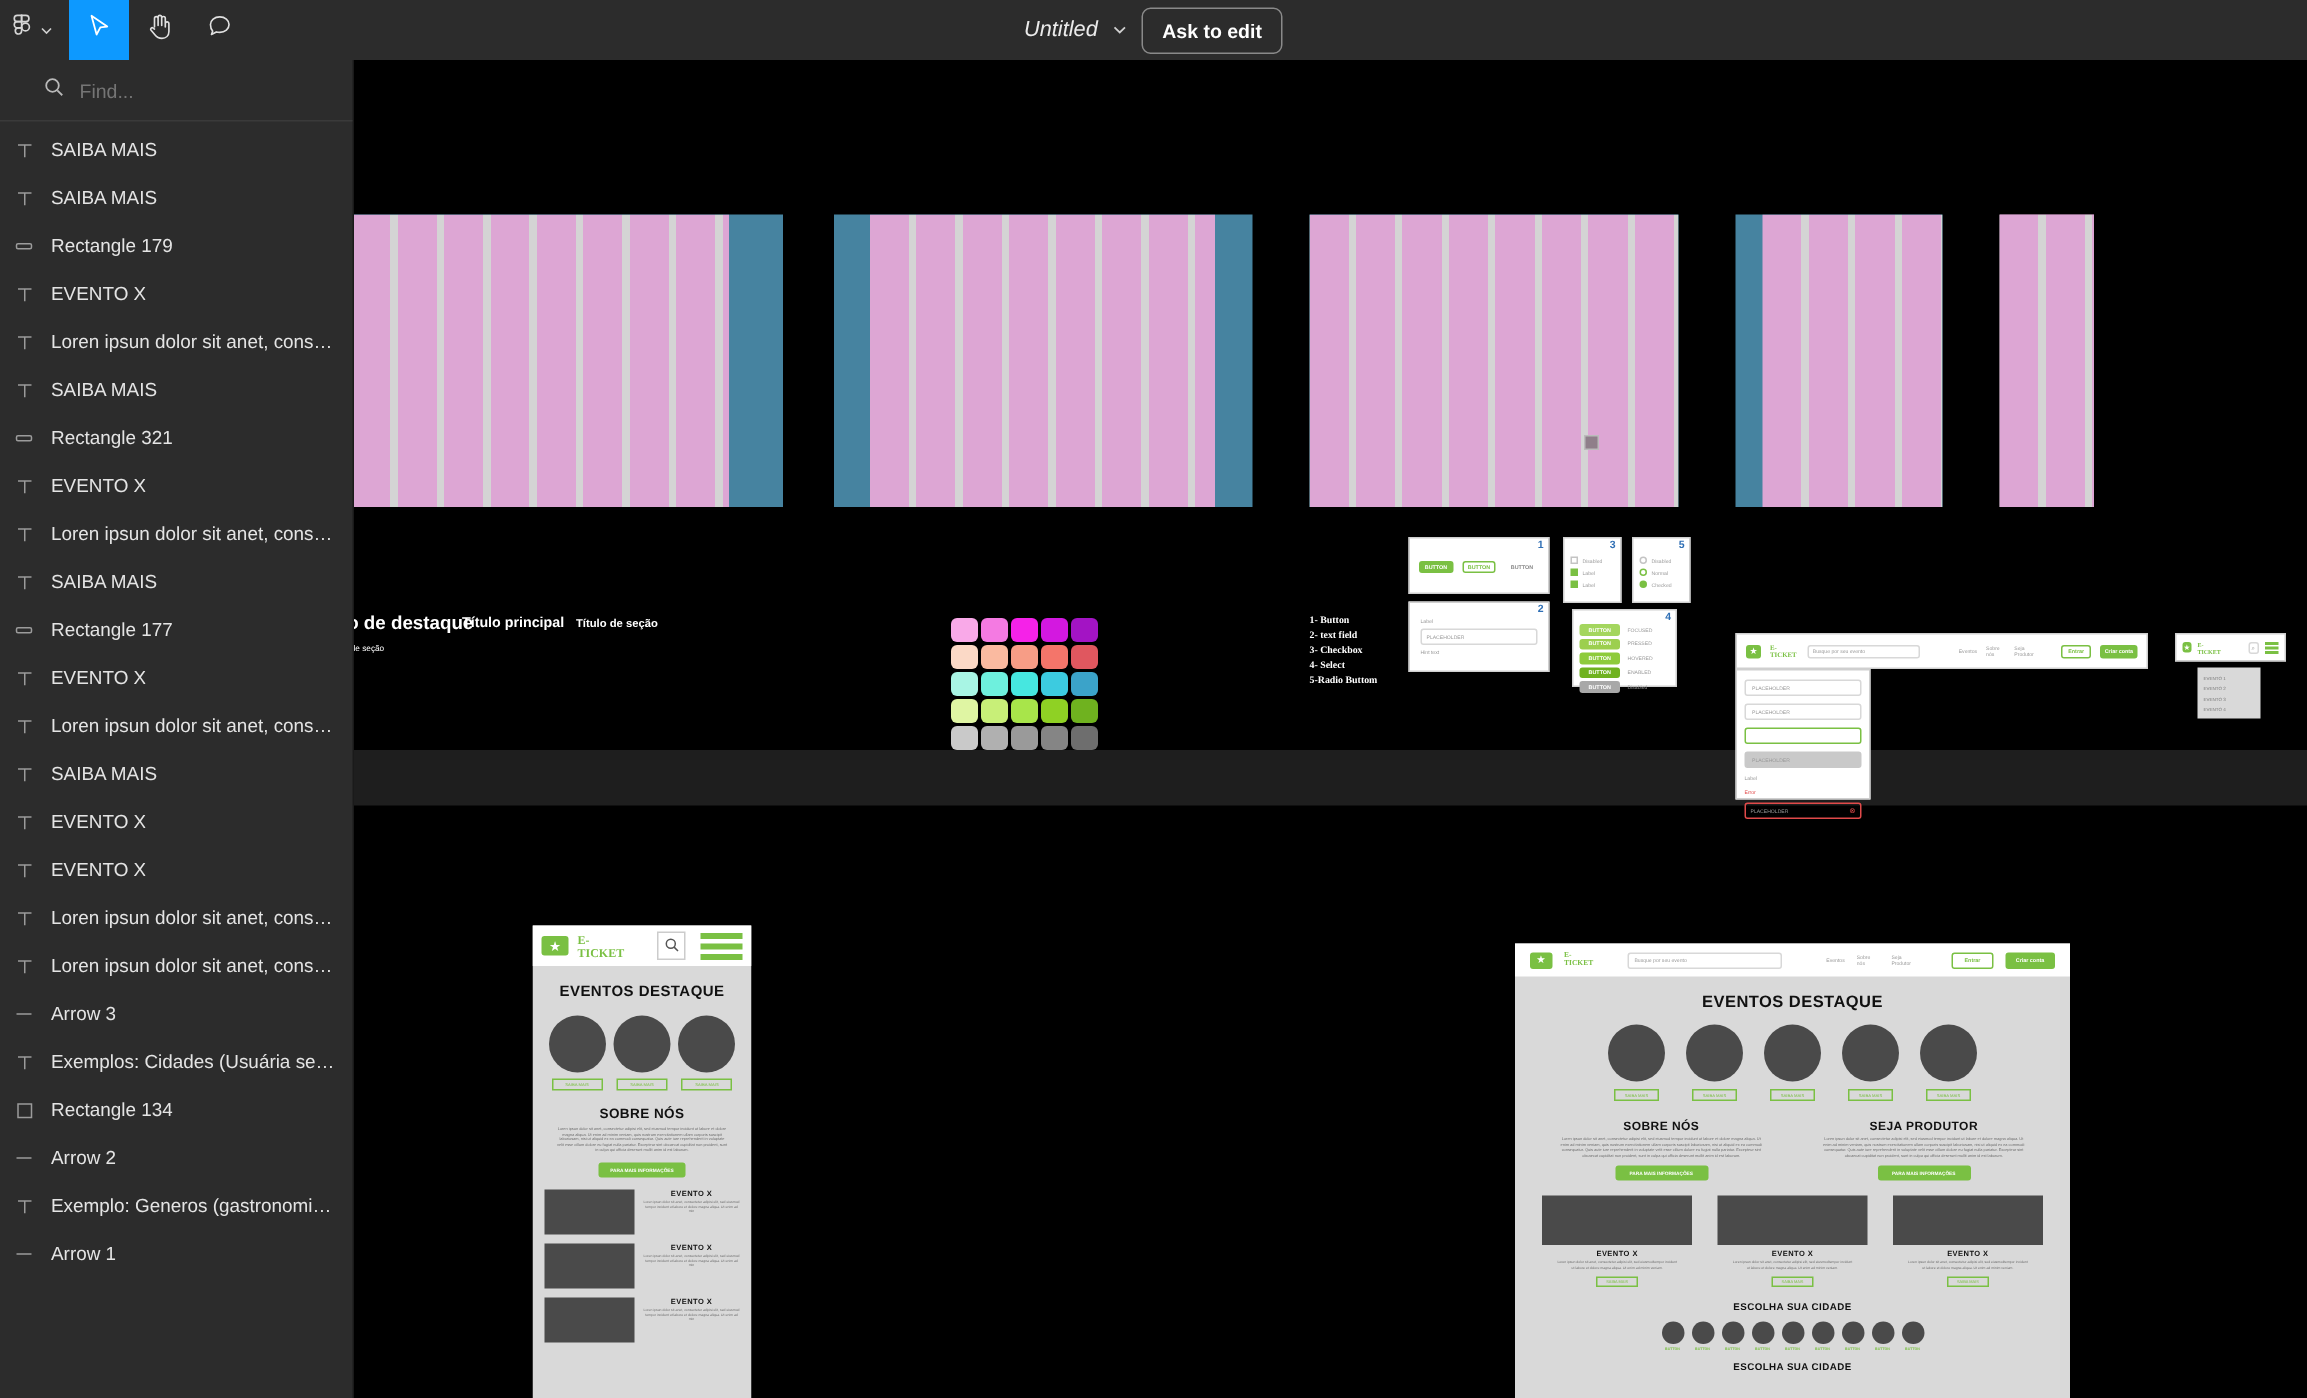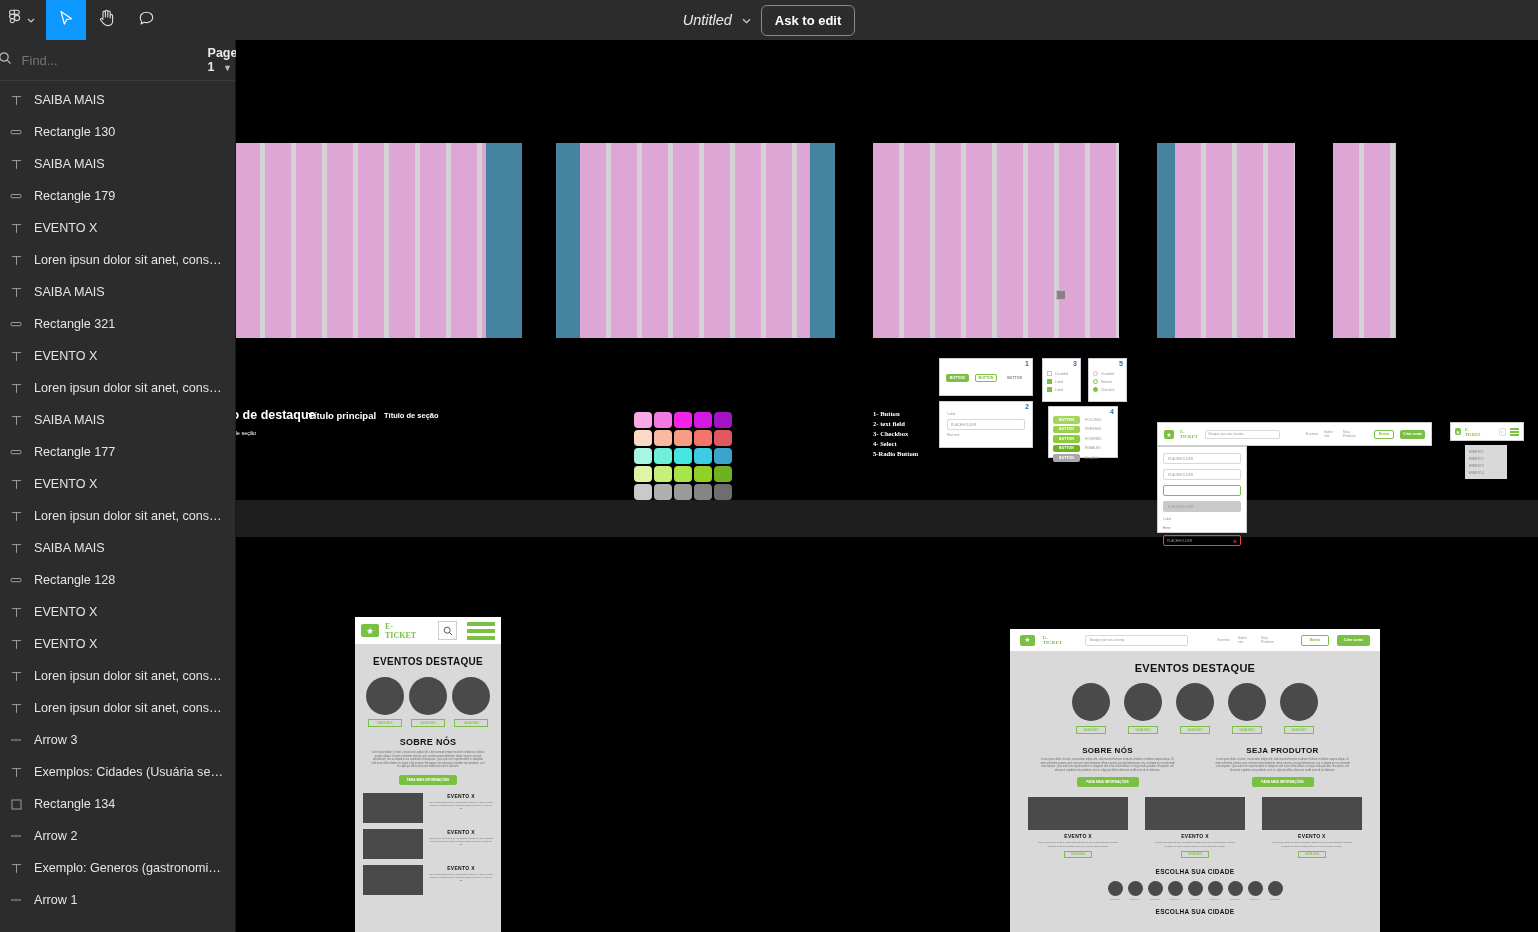--- a/index.html
+++ b/index.html
@@ -39,22 +39,22 @@
     font-family:"Liberation Sans", sans-serif;
   }
 
   
   .left-panel {
     position:absolute; top:40px; left:0; width:236px; height:892px;
     background:#2c2c2c; border-right:1px solid #1a1a1a;
     display:flex; flex-direction:column;
   }
   .lp-search {
-    height:41px; display:flex; align-items:center; padding:0 12px; gap:10px;
-    border-bottom:1px solid #3a3a3a; flex:0 0 auto;justify-content:center;
+    height:41px; display:flex; align-items:center; padding:0 29px; gap:10px;
+    border-bottom:1px solid #3a3a3a; flex:0 0 auto;
   }
   .lp-find { flex:1; font-size:13px; color:#8d8d8d; background:transparent; border:0; outline:none;
     font-family:"Liberation Sans", sans-serif; }
   .lp-page { font-size:12.5px; font-weight:bold; color:#e9e9e9; cursor:pointer; }
   .lp-page-chev { font-size:9px; color:#bdbdbd; margin-left:5px; }
   .layers { flex:1; overflow:hidden; padding-top:3px; }
   .layer {
     height:32px; display:flex; align-items:center; gap:10px; padding:0 12px 0 8px;
     cursor:pointer;
   }
@@ -197,41 +197,65 @@
         <div class="layer">
           <span class="layer-ico">
             <svg width="11" height="11" viewBox="0 0 11 11">
               <path d="M1 1.6h9M5.5 1.6v8.2" stroke="#9b9b9b" stroke-width="1" fill="none"></path>
             </svg>
           </span>
           <span class="layer-name">SAIBA MAIS</span>
         </div>
         <div class="layer">
           <span class="layer-ico">
+            <svg width="11" height="11" viewBox="0 0 11 11">
+              <path d="M1 1.6h9M5.5 1.6v8.2" stroke="#9b9b9b" stroke-width="1" fill="none"></path>
+            </svg>
+          </span>
+          <span class="layer-name">SAIBA MAIS</span>
+        </div>
+        <div class="layer">
+          <span class="layer-ico">
             <svg width="12" height="8" viewBox="0 0 12 8">
               <rect x="1" y="2.5" width="10" height="3.3" rx="1" fill="none" stroke="#9b9b9b" stroke-width="1"></rect>
             </svg>
           </span>
-          <span class="layer-name">Rectangle 130</span>
+          <span class="layer-name">Rectangle 179</span>
+        </div>
+        <div class="layer">
+          <span class="layer-ico">
+            <svg width="11" height="11" viewBox="0 0 11 11">
+              <path d="M1 1.6h9M5.5 1.6v8.2" stroke="#9b9b9b" stroke-width="1" fill="none"></path>
+            </svg>
+          </span>
+          <span class="layer-name">EVENTO X</span>
+        </div>
+        <div class="layer">
+          <span class="layer-ico">
+            <svg width="11" height="11" viewBox="0 0 11 11">
+              <path d="M1 1.6h9M5.5 1.6v8.2" stroke="#9b9b9b" stroke-width="1" fill="none"></path>
+            </svg>
+          </span>
+          <span class="layer-name">Loren ipsun dolor sit anet, consect...</span>
         </div>
         <div class="layer">
           <span class="layer-ico">
             <svg width="11" height="11" viewBox="0 0 11 11">
               <path d="M1 1.6h9M5.5 1.6v8.2" stroke="#9b9b9b" stroke-width="1" fill="none"></path>
             </svg>
           </span>
           <span class="layer-name">SAIBA MAIS</span>
         </div>
         <div class="layer">
           <span class="layer-ico">
             <svg width="12" height="8" viewBox="0 0 12 8">
               <rect x="1" y="2.5" width="10" height="3.3" rx="1" fill="none" stroke="#9b9b9b" stroke-width="1"></rect>
             </svg>
           </span>
-          <span class="layer-name">Rectangle 179</span>
+          <span class="layer-name">Rectangle 321</span>
         </div>
         <div class="layer">
           <span class="layer-ico">
             <svg width="11" height="11" viewBox="0 0 11 11">
               <path d="M1 1.6h9M5.5 1.6v8.2" stroke="#9b9b9b" stroke-width="1" fill="none"></path>
             </svg>
           </span>
           <span class="layer-name">EVENTO X</span>
         </div>
         <div class="layer">
@@ -249,21 +273,21 @@
             </svg>
           </span>
           <span class="layer-name">SAIBA MAIS</span>
         </div>
         <div class="layer">
           <span class="layer-ico">
             <svg width="12" height="8" viewBox="0 0 12 8">
               <rect x="1" y="2.5" width="10" height="3.3" rx="1" fill="none" stroke="#9b9b9b" stroke-width="1"></rect>
             </svg>
           </span>
-          <span class="layer-name">Rectangle 321</span>
+          <span class="layer-name">Rectangle 177</span>
         </div>
         <div class="layer">
           <span class="layer-ico">
             <svg width="11" height="11" viewBox="0 0 11 11">
               <path d="M1 1.6h9M5.5 1.6v8.2" stroke="#9b9b9b" stroke-width="1" fill="none"></path>
             </svg>
           </span>
           <span class="layer-name">EVENTO X</span>
         </div>
         <div class="layer">
@@ -274,60 +298,20 @@
           </span>
           <span class="layer-name">Loren ipsun dolor sit anet, consect...</span>
         </div>
         <div class="layer">
           <span class="layer-ico">
             <svg width="11" height="11" viewBox="0 0 11 11">
               <path d="M1 1.6h9M5.5 1.6v8.2" stroke="#9b9b9b" stroke-width="1" fill="none"></path>
             </svg>
           </span>
           <span class="layer-name">SAIBA MAIS</span>
-        </div>
-        <div class="layer">
-          <span class="layer-ico">
-            <svg width="12" height="8" viewBox="0 0 12 8">
-              <rect x="1" y="2.5" width="10" height="3.3" rx="1" fill="none" stroke="#9b9b9b" stroke-width="1"></rect>
-            </svg>
-          </span>
-          <span class="layer-name">Rectangle 177</span>
-        </div>
-        <div class="layer">
-          <span class="layer-ico">
-            <svg width="11" height="11" viewBox="0 0 11 11">
-              <path d="M1 1.6h9M5.5 1.6v8.2" stroke="#9b9b9b" stroke-width="1" fill="none"></path>
-            </svg>
-          </span>
-          <span class="layer-name">EVENTO X</span>
-        </div>
-        <div class="layer">
-          <span class="layer-ico">
-            <svg width="11" height="11" viewBox="0 0 11 11">
-              <path d="M1 1.6h9M5.5 1.6v8.2" stroke="#9b9b9b" stroke-width="1" fill="none"></path>
-            </svg>
-          </span>
-          <span class="layer-name">Loren ipsun dolor sit anet, consect...</span>
-        </div>
-        <div class="layer">
-          <span class="layer-ico">
-            <svg width="11" height="11" viewBox="0 0 11 11">
-              <path d="M1 1.6h9M5.5 1.6v8.2" stroke="#9b9b9b" stroke-width="1" fill="none"></path>
-            </svg>
-          </span>
-          <span class="layer-name">SAIBA MAIS</span>
-        </div>
-        <div class="layer">
-          <span class="layer-ico">
-            <svg width="12" height="8" viewBox="0 0 12 8">
-              <rect x="1" y="2.5" width="10" height="3.3" rx="1" fill="none" stroke="#9b9b9b" stroke-width="1"></rect>
-            </svg>
-          </span>
-          <span class="layer-name">Rectangle 128</span>
         </div>
         <div class="layer">
           <span class="layer-ico">
             <svg width="11" height="11" viewBox="0 0 11 11">
               <path d="M1 1.6h9M5.5 1.6v8.2" stroke="#9b9b9b" stroke-width="1" fill="none"></path>
             </svg>
           </span>
           <span class="layer-name">EVENTO X</span>
         </div>
         <div class="layer">

